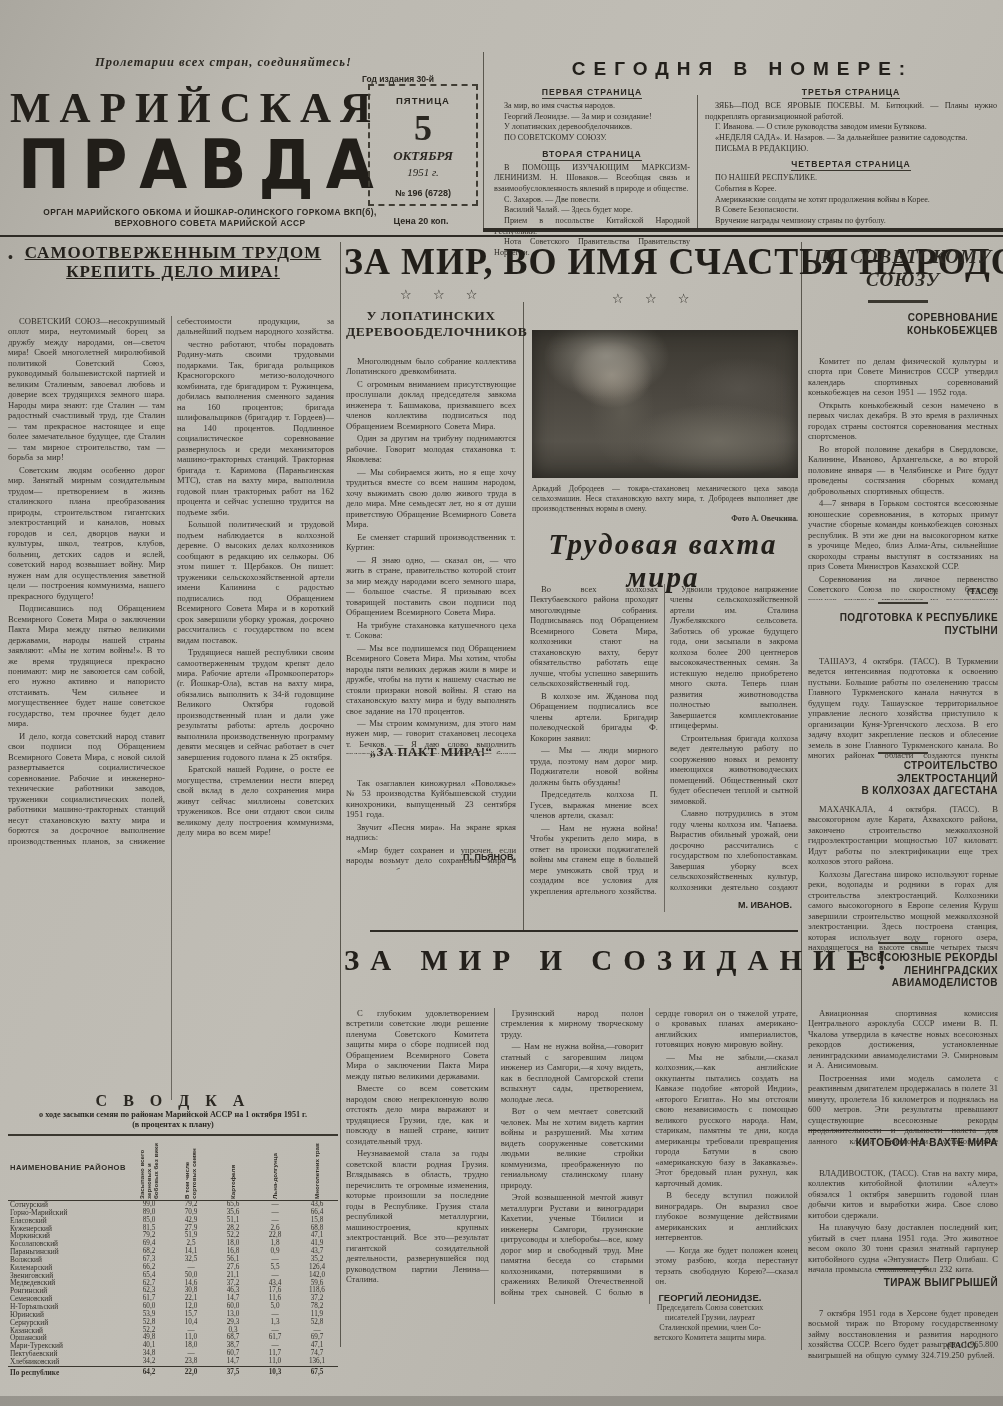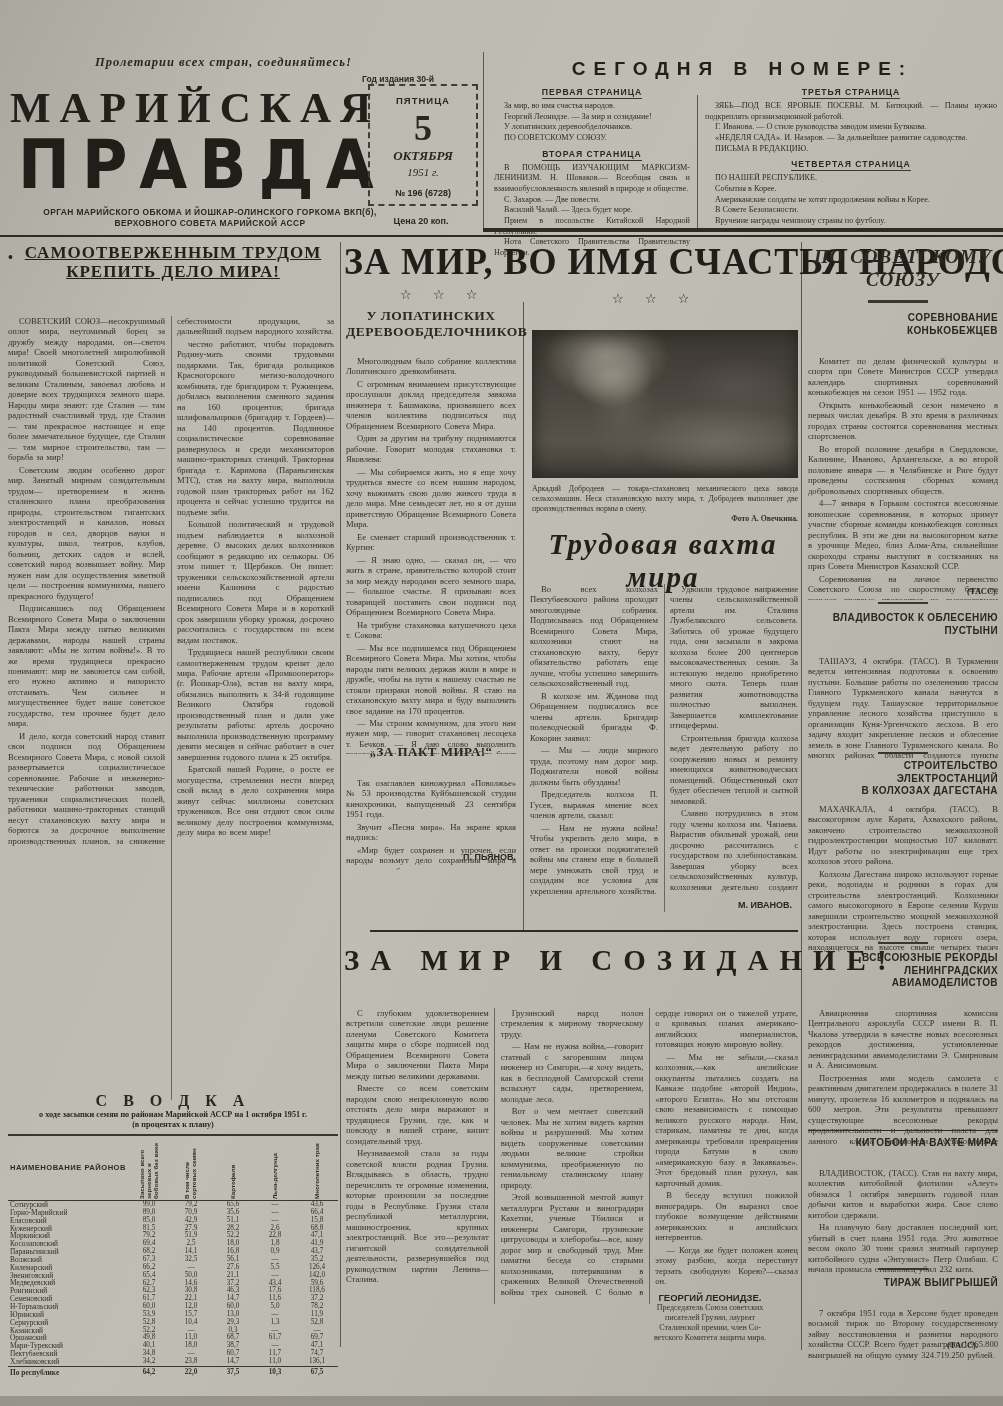--- a/index.html
+++ b/index.html
@@ -447,21 +447,21 @@
       <p>Открыть конькобежный сезон намечено в первых числах декабря. В это время в различных городах страны состоятся соревнования местных спортсменов.</p>
       <p>Во второй половине декабря в Свердловске, Калинине, Иваново, Архангельске, а во второй половине января — в Челябинске и Риге будут проведены состязания сборных команд добровольных спортивных обществ.</p>
       <p>4—7 января в Горьком состоятся всесоюзные юношеские соревнования, в которых примут участие сборные команды конькобежцев союзных республик. В эти же дни на высокогорном катке в урочище Медео, близ Алма-Аты, сильнейшие скороходы страны выступят в состязаниях на приз Совета Министров Казахской ССР.</p>
       <p>Соревнования на личное первенство Советского Союза по скоростному бегу на коньках впервые проводятся на высокогорном катке в урочище Медео. Они состоятся с 19 по 24 января. Командное первенство СССР будет разыграно в Свердловске в первых числах марта. Всесоюзные студенческие соревнования по конькобежному спорту состоятся в начале февраля в Саратове.</p>
     </div>
   <div class="abs tass" style="left:808px;top:586px;width:190px;">(ТАСС).</div>
 
   <div class="divider" style="left:878px;top:602px;width:50px;height:2px;"></div>
 
   <div class="abs sec-head" style="left:808px;top:612px;width:190px;">
-    <span>ВЛАДИВОСТОК К ОБЛЕСЕНИЮ</span><br><span>ПУСТЫНИ</span>
+    <span>ПОДГОТОВКА К РЕСПУБЛИКЕ</span><br><span>ПУСТЫНИ</span>
   </div>
   <div class="abs body-copy ovh" style="left:808px;top:640px;width:190px;height:106px;">
       <p>ТАШАУЗ, 4 октября. (ТАСС). В Туркмении ведется интенсивная подготовка к освоению пустыни. Большие работы по озеленению трассы Главного Туркменского канала начнутся в будущем году. Ташаузское территориальное управление лесного хозяйства приступило к организации Куня-Ургенчского лесхоза. В его задачу входит закрепление песков и облесение земель в зоне Главного Туркменского канала. Во многих районах области создаются пункты приема семян древесных и кустарниковых пород. Поступили первые сотни килограммов семян ейланта, гледичии и лоха для облесения Кара-Кумов.</p>
     </div>
 
   <div class="divider" style="left:878px;top:752px;width:50px;height:2px;"></div>
 
   <div class="abs sec-head" style="left:808px;top:760px;width:190px;">
     <span>СТРОИТЕЛЬСТВО ЭЛЕКТРОСТАНЦИЙ</span><br><span>В КОЛХОЗАХ ДАГЕСТАНА</span>
   </div>

